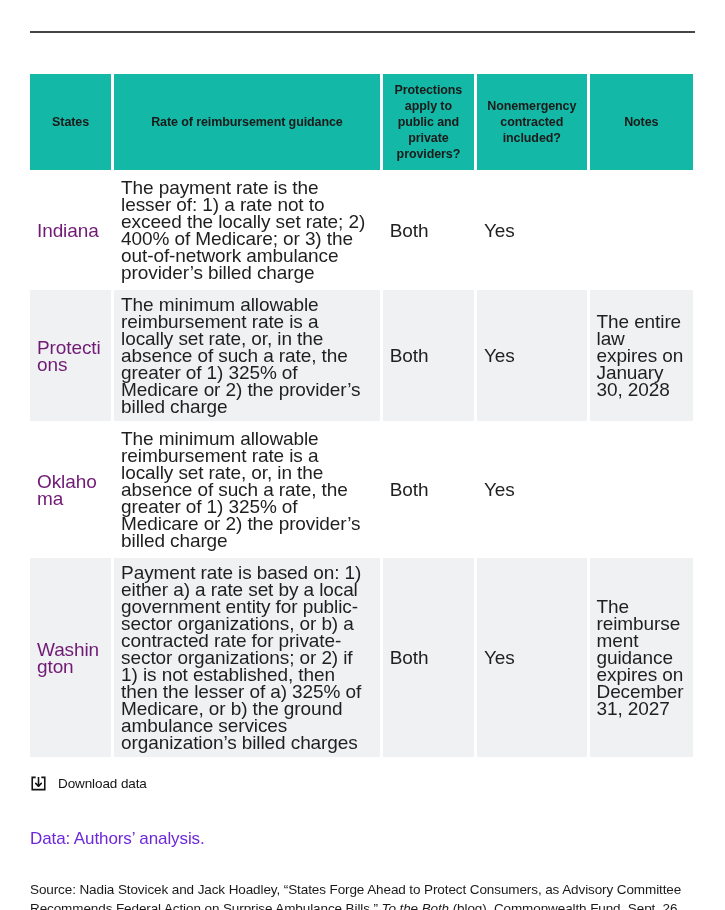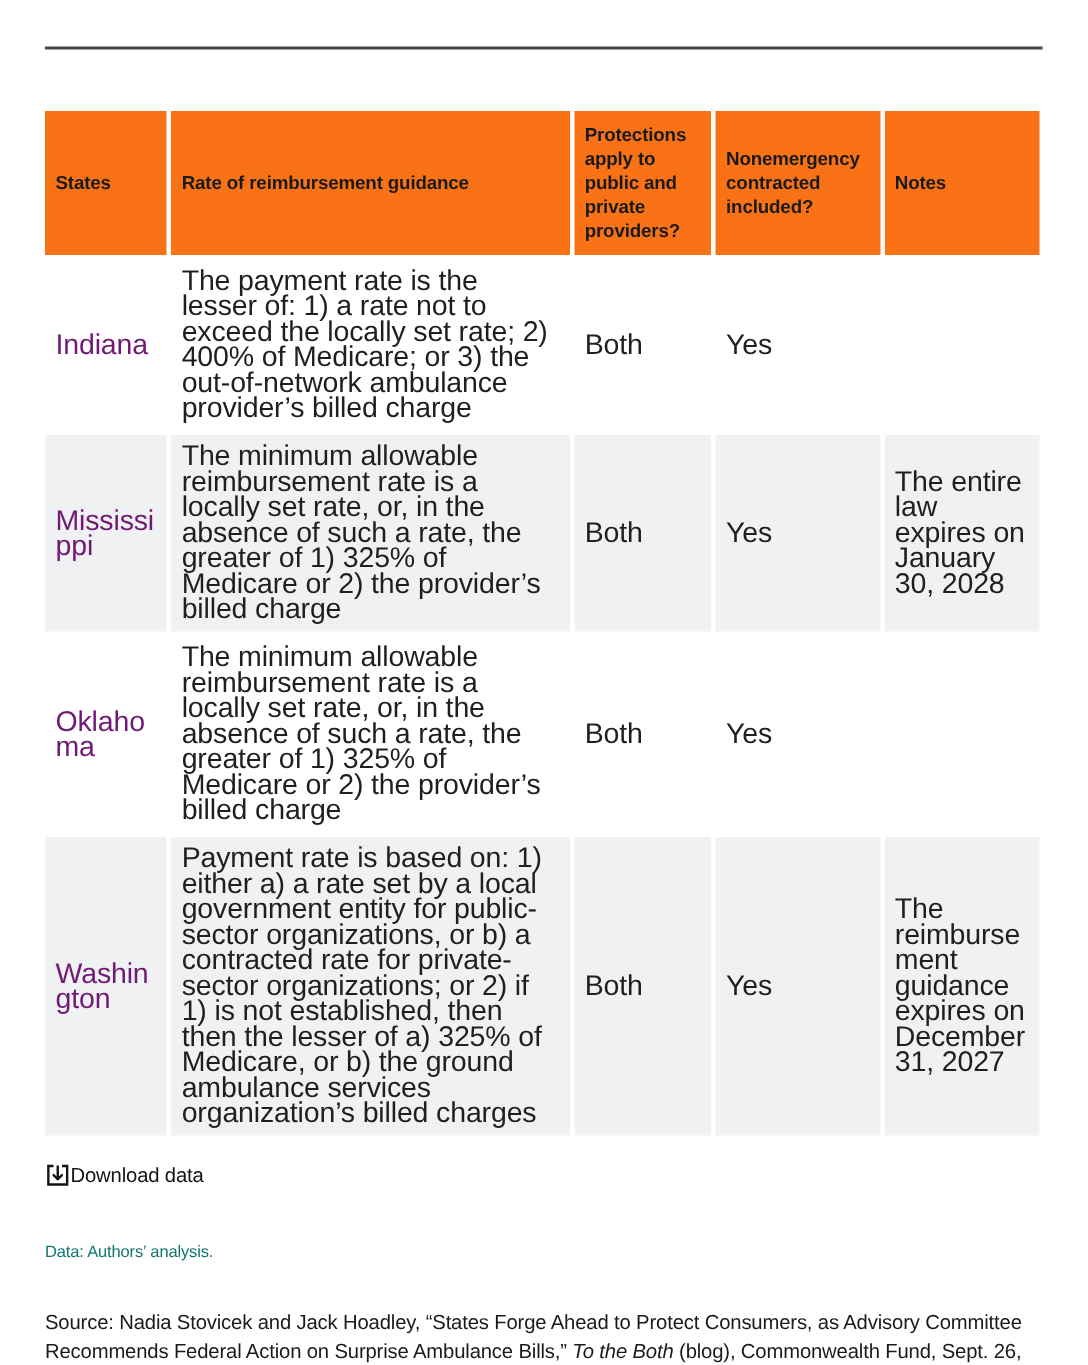--- a/index.html
+++ b/index.html
@@ -38,26 +38,26 @@
     table-layout: fixed;
     width: 669px;
   }
   .laws-table col.c-state  { width: 80px; }
   .laws-table col.c-rate   { width: 262px; }
   .laws-table col.c-prot   { width: 90px; }
   .laws-table col.c-nonem  { width: 108px; }
   .laws-table col.c-notes  { width: 102px; }
 
   .laws-table th {
-    background: #f97316;
+    background: #14b8a6;
     font-size: 12.5px;
     line-height: 16px;
     font-weight: 700;
     color: #1a1a1a;
-    text-align: left;
+    text-align: center;
     vertical-align: middle;
     padding: 8px 7px;
     letter-spacing: -0.1px;
   }
   .laws-table td {
     font-size: 19px;
     line-height: 17px;
     vertical-align: middle;
     padding: 6px 7px;
     letter-spacing: -0.1px;
@@ -70,35 +70,36 @@
   a.state-link {
     color: #701a75;
     text-decoration: none;
     cursor: pointer;
   }
 
   .download-row {
     margin-top: 15px;
     display: flex;
     align-items: center;
+    gap: 11px;
     cursor: pointer;
     width: fit-content;
   }
   .download-row svg { display: block; }
   .download-label {
     font-size: 13.5px;
     color: #131313;
     letter-spacing: -0.1px;
   }
 
   .data-note {
     margin-top: 37px;
-    font-size: 11px;
+    font-size: 17px;
     letter-spacing: -0.1px;
-    color: #0f766e;
+    color: #6d28d9;
   }
 
   .source-note {
     margin-top: 31px;
     font-size: 13.5px;
     line-height: 19px;
     letter-spacing: -0.1px;
     color: #1a1a1a;
     max-width: 665px;
   }
@@ -136,21 +137,21 @@
     </thead>
     <tbody>
         <tr class="odd">
       <td><a class="state-link">Indiana</a></td>
       <td>The payment rate is the lesser of: 1) a rate not to exceed the locally set rate; 2) 400% of Medicare; or 3) the out-of-network ambulance provider’s billed charge</td>
       <td>Both</td>
       <td>Yes</td>
       <td></td>
     </tr>
         <tr class="even">
-      <td><a class="state-link">Mississippi</a></td>
+      <td><a class="state-link">Protections</a></td>
       <td>The minimum allowable reimbursement rate is a locally set rate, or, in the absence of such a rate, the greater of 1) 325% of Medicare or 2) the provider’s billed charge</td>
       <td>Both</td>
       <td>Yes</td>
       <td>The entire law expires on January 30, 2028</td>
     </tr>
         <tr class="odd">
       <td><a class="state-link">Oklahoma</a></td>
       <td>The minimum allowable reimbursement rate is a locally set rate, or, in the absence of such a rate, the greater of 1) 325% of Medicare or 2) the provider’s billed charge</td>
       <td>Both</td>
       <td>Yes</td>

